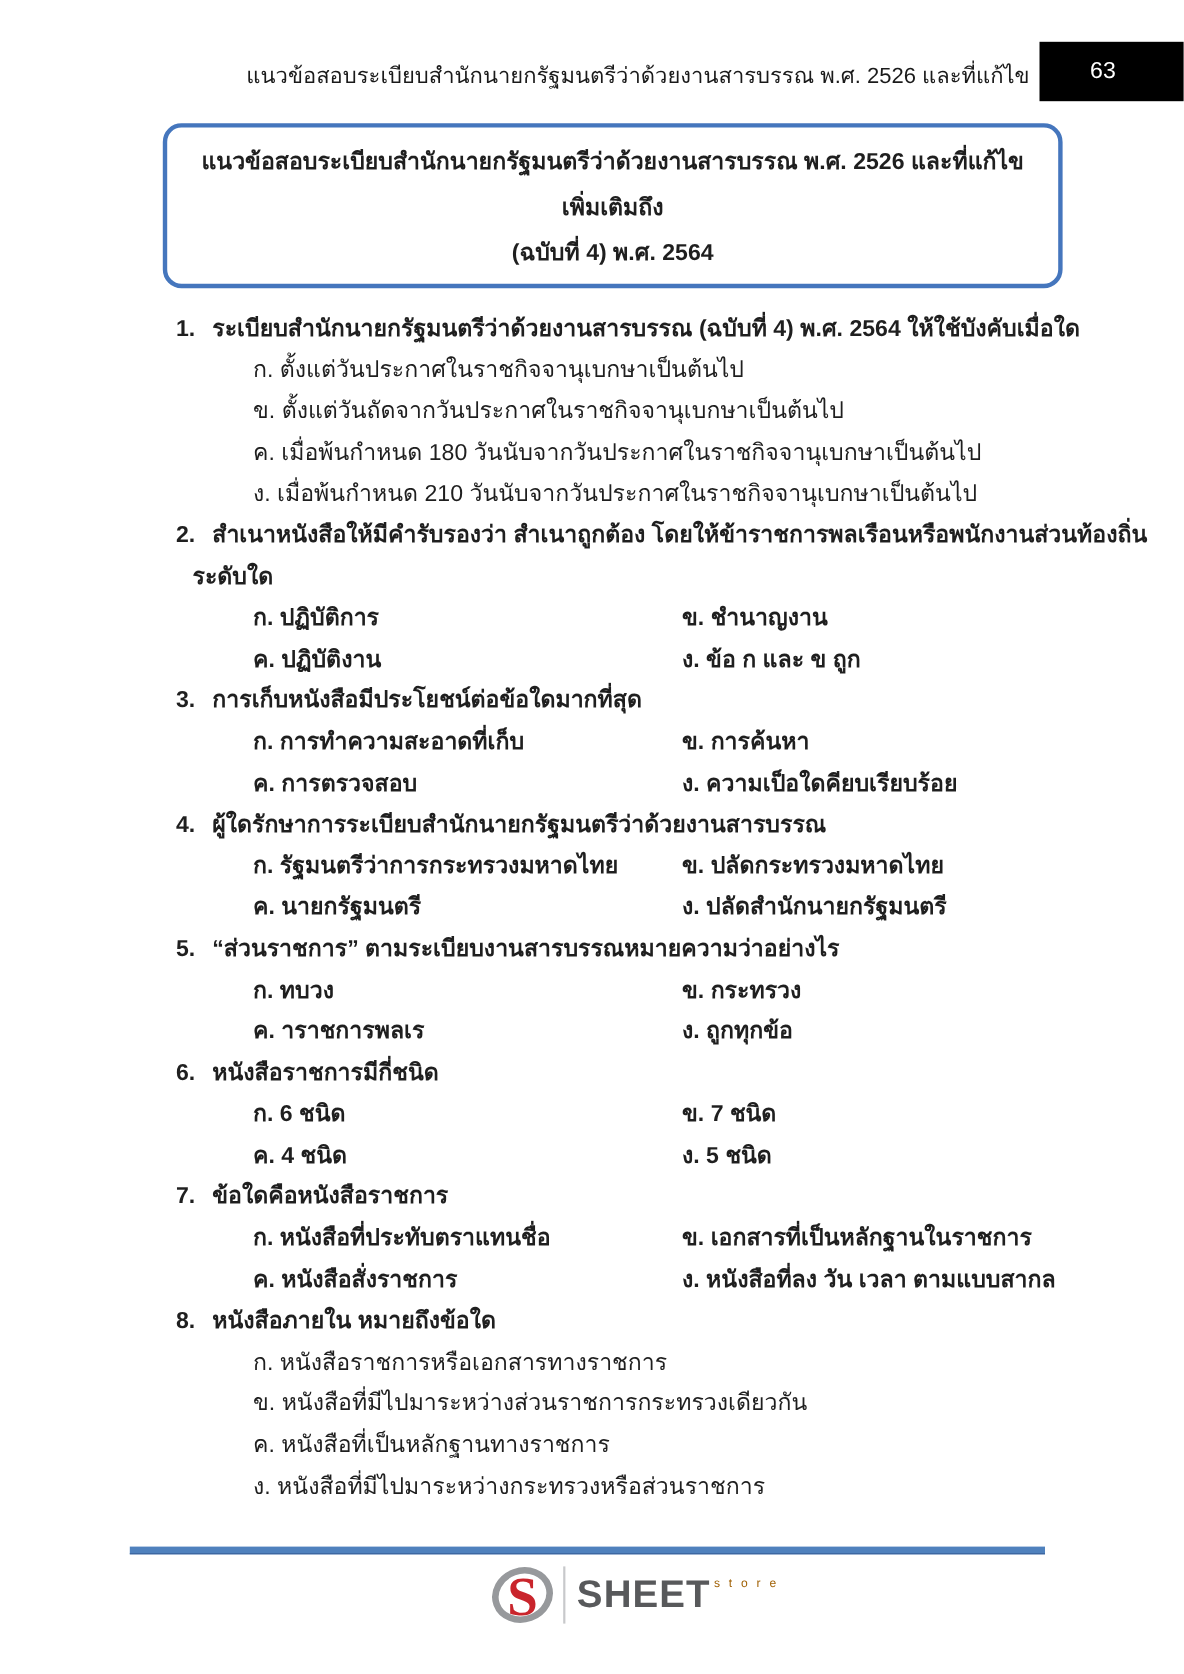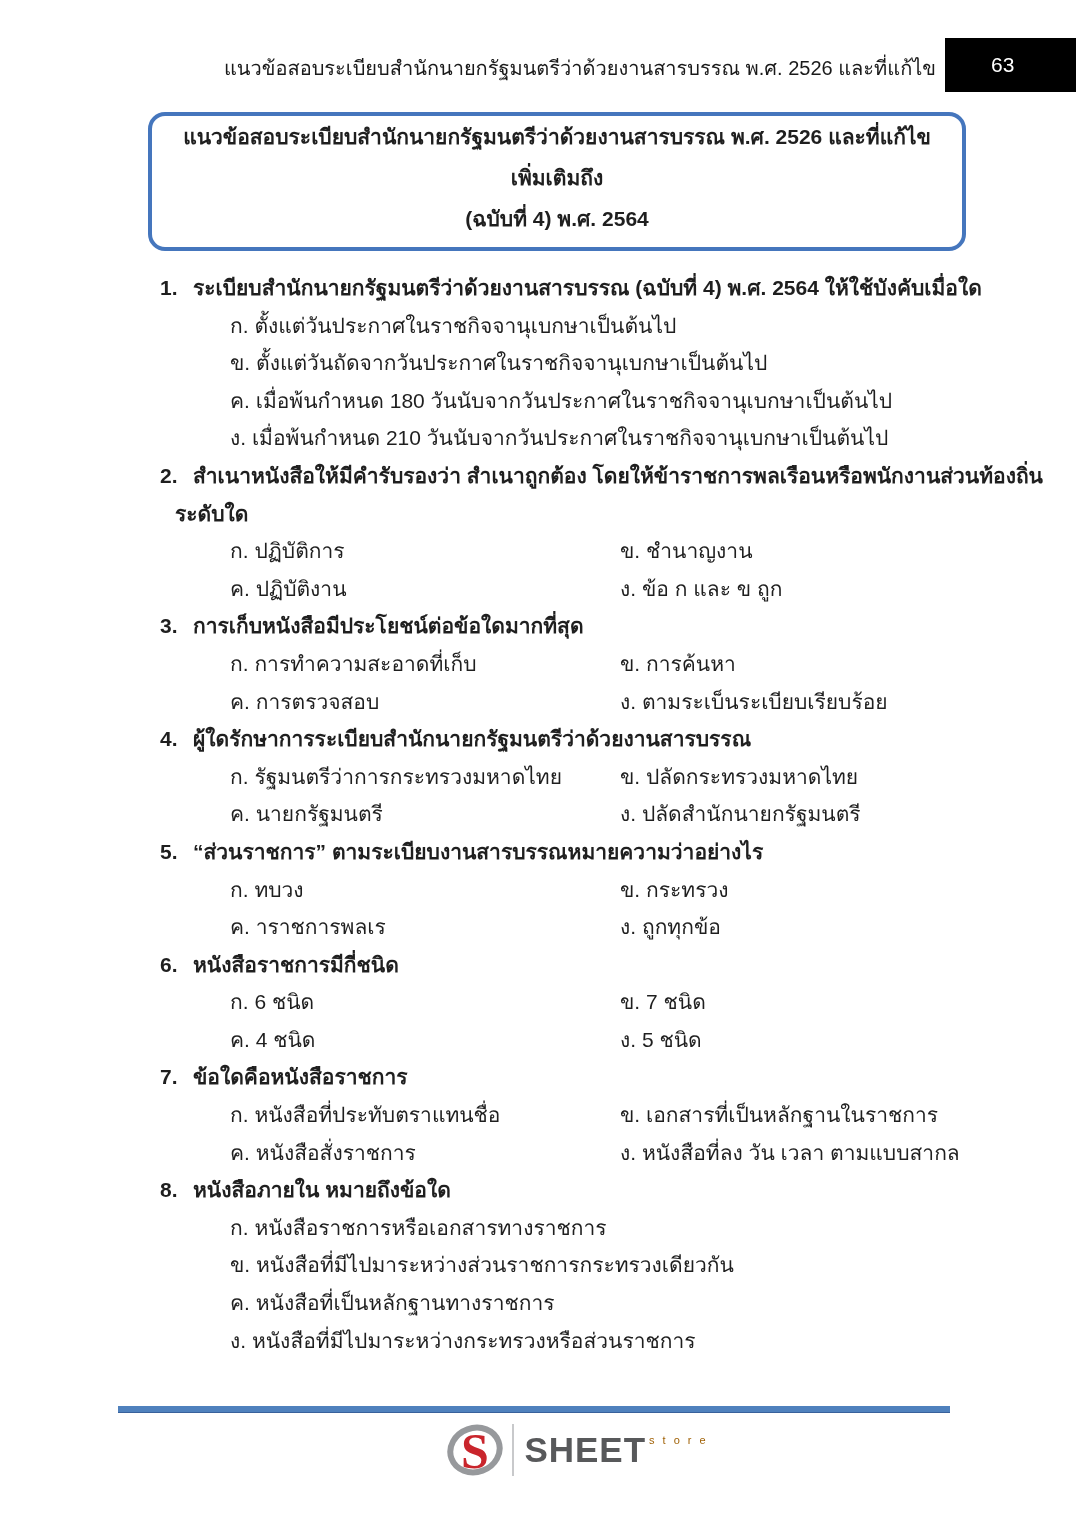--- a/index.html
+++ b/index.html
@@ -22,32 +22,32 @@
     position:absolute; top:38px; right:0; width:131px; height:54px;
     background:#000000; color:#ffffff;
     display:flex; align-items:center; 
     padding-left:46px; font-size:21px;
   }
 
   
   .titlebox {
     margin-left:148px; width:818px;
     border:4px solid #4576bd; border-radius:17px;
-    padding:0 20px 8px; text-align:center;
+    padding:11px 20px 8px; text-align:center;
     font-weight:bold; font-size:21px; line-height:41px;
   }
 
   
   .questions { margin:18px 110px 0 160px; font-size:21px; }
   .q-line { font-weight:bold; line-height:37.6px; white-space:nowrap; }
   .q-num { display:inline-block; min-width:33px; }
   .q-line2 { font-weight:bold; line-height:37.6px;margin-left:15px; }
   .opts-single { margin-left:70px; font-weight:normal; }
   .opts-two {
-    margin-left:70px; font-weight:normal;
+    margin-left:70px; font-weight:bold;
     display:grid; grid-template-columns:390px auto;
   }
   .opt { line-height:37.6px; white-space:nowrap; }
 
   
   .footer-rule {
     position:absolute; left:118px; top:1406px; width:832px; height:7px;
     background:#4f81bd; border-bottom:1px solid #38619b;
   }
   .brand {
@@ -103,21 +103,21 @@
         <div class="opt">ง. ข้อ ก และ ข ถูก</div>
       </div>
     </div>
 
     <div class="q">
       <div class="q-line"><span class="q-num">3.</span><span>การเก็บหนังสือมีประโยชน์ต่อข้อใดมากที่สุด</span></div>
       <div class="opts-two">
         <div class="opt">ก. การทำความสะอาดที่เก็บ</div>
         <div class="opt">ข. การค้นหา</div>
         <div class="opt">ค. การตรวจสอบ</div>
-        <div class="opt">ง. ตามระเบ็นระเบียบเรียบร้อย</div>
+        <div class="opt">ง. ความเป็อใดคียบเรียบร้อย</div>
       </div>
     </div>
 
     <div class="q">
       <div class="q-line"><span class="q-num">4.</span><span>ผู้ใดรักษาการระเบียบสำนักนายกรัฐมนตรีว่าด้วยงานสารบรรณ</span></div>
       <div class="opts-two">
         <div class="opt">ก. รัฐมนตรีว่าการกระทรวงมหาดไทย</div>
         <div class="opt">ข. ปลัดกระทรวงมหาดไทย</div>
         <div class="opt">ค. นายกรัฐมนตรี</div>
         <div class="opt">ง. ปลัดสำนักนายกรัฐมนตรี</div>

